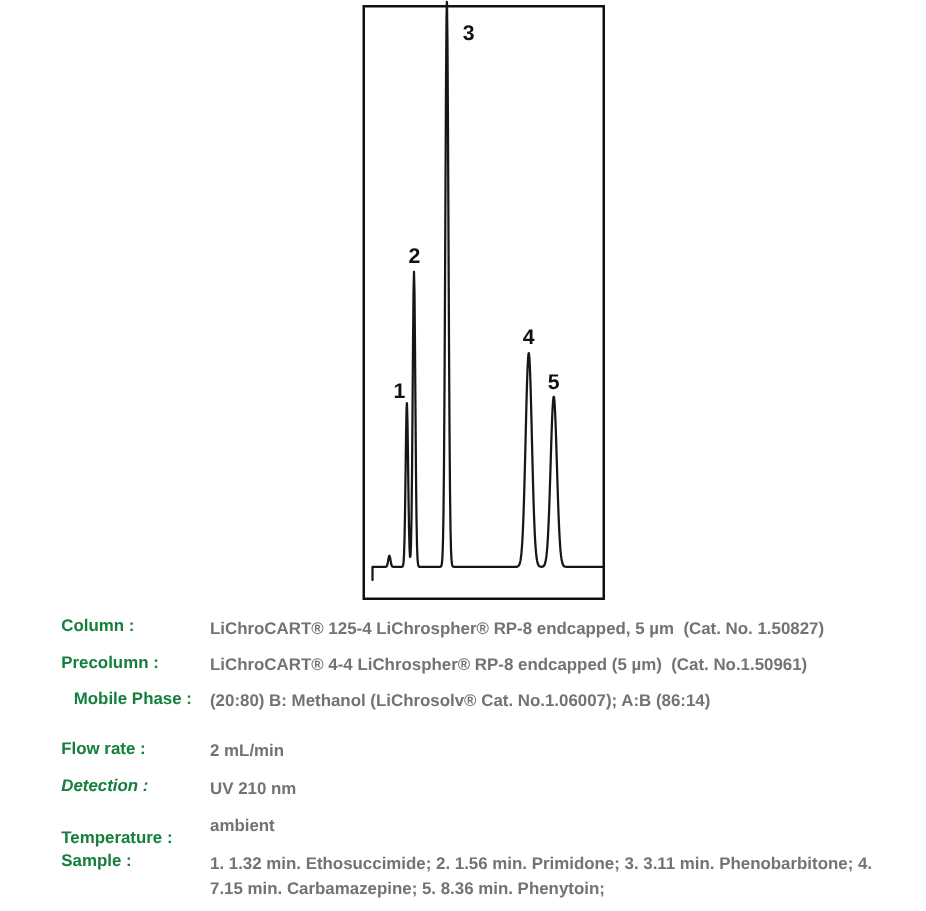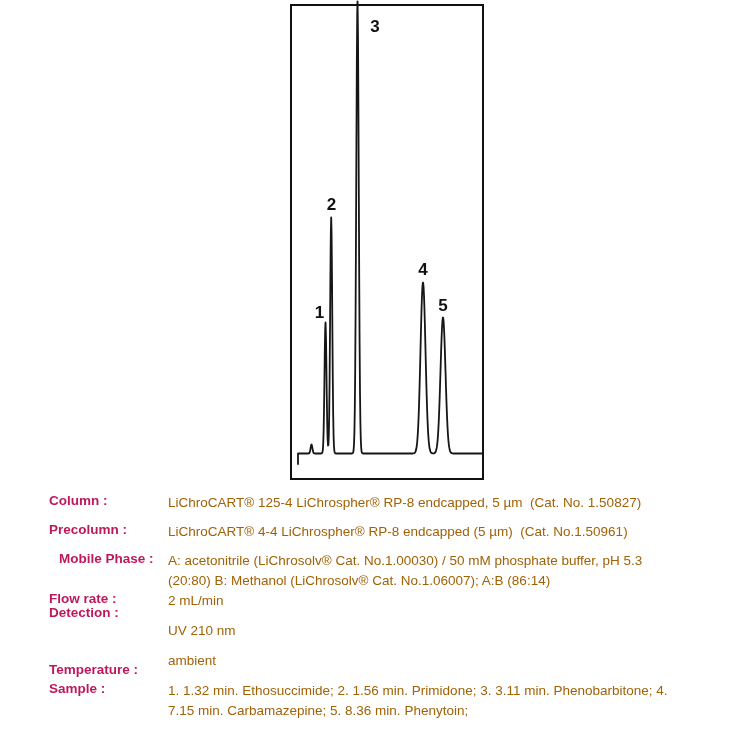--- a/index.html
+++ b/index.html
@@ -17,30 +17,31 @@
     font-weight:bold;
     font-size:17px;
     color:#111111;
     letter-spacing:0;
   }
   .detail-row-label {
     position:absolute;
     left:49px;
     font-size:13.5px;
     font-weight:bold;
-    color:#be185d;
+    color:#15803d;
     line-height:20px;
     white-space:pre;
   }
   .detail-row-value {
     position:absolute;
     left:168px;
     font-size:13.5px;
-    color:#a16207;
+    color:#737373;
     padding-top:2px;
+    font-weight:bold;
   }
   .detail-row-value .vline {
     line-height:20px;
     white-space:pre;
   }
 </style>
 </head>
 <body>
 
 <div class="page">
@@ -62,28 +63,27 @@
       <div class="detail-row-label" style="top: 491px;">Column :</div>
       <div class="detail-row-value" style="top: 491px;">
         <div class="vline">LiChroCART® 125-4 LiChrospher® RP-8 endcapped, 5 µm  (Cat. No. 1.50827)</div>
       </div>
       <div class="detail-row-label" style="top: 520px;">Precolumn :</div>
       <div class="detail-row-value" style="top: 520px;">
         <div class="vline">LiChroCART® 4-4 LiChrospher® RP-8 endcapped (5 µm)  (Cat. No.1.50961)</div>
       </div>
       <div class="detail-row-label" style="top: 549px; padding-left: 10px;">Mobile Phase :</div>
       <div class="detail-row-value" style="top: 549px;">
-        <div class="vline">A: acetonitrile (LiChrosolv® Cat. No.1.00030) / 50 mM phosphate buffer, pH 5.3</div>
         <div class="vline">(20:80) B: Methanol (LiChrosolv® Cat. No.1.06007); A:B (86:14)</div>
       </div>
       <div class="detail-row-label" style="top: 589px;">Flow rate :</div>
       <div class="detail-row-value" style="top: 589px;">
         <div class="vline">2 mL/min</div>
       </div>
-      <div class="detail-row-label" style="top: 603px;">Detection :</div>
+      <div class="detail-row-label" style="top: 619px; font-style: italic;">Detection :</div>
       <div class="detail-row-value" style="top: 619px;">
         <div class="vline">UV 210 nm</div>
       </div>
       <div class="detail-row-label" style="top: 649px; margin-top: 11px;">Temperature :</div>
       <div class="detail-row-value" style="top: 649px;">
         <div class="vline">ambient</div>
       </div>
       <div class="detail-row-label" style="top: 679px;">Sample :</div>
       <div class="detail-row-value" style="top: 679px;">
         <div class="vline">1. 1.32 min. Ethosuccimide; 2. 1.56 min. Primidone; 3. 3.11 min. Phenobarbitone; 4.</div>

